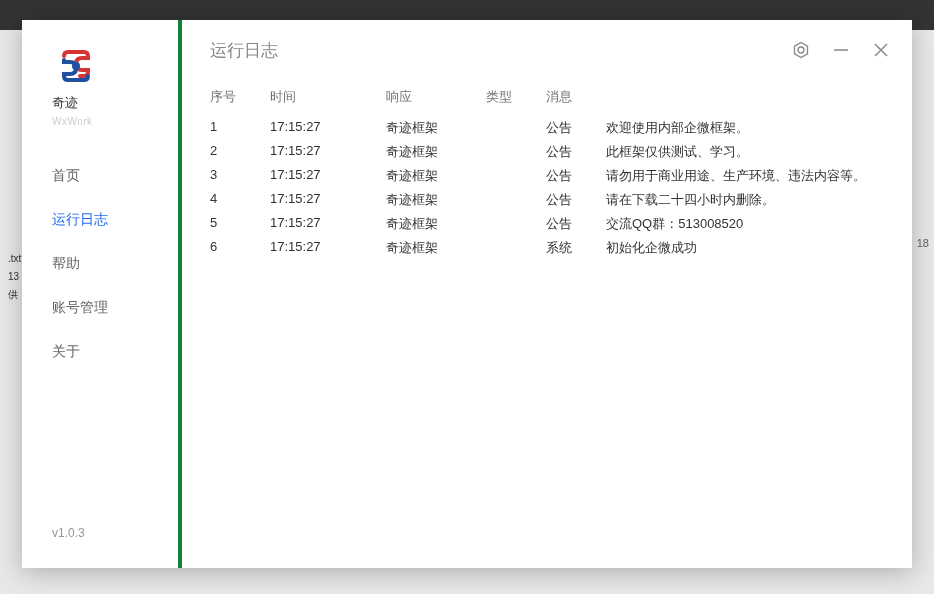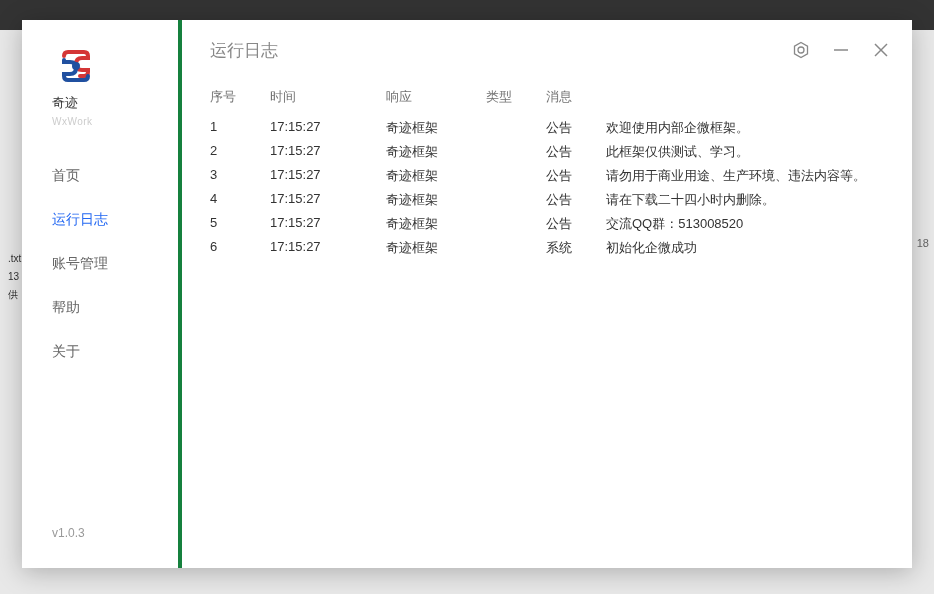--- a/index.html
+++ b/index.html
@@ -195,22 +195,22 @@
           <path d="M 30 28 Q 30 32 26 32 L 10 32 Q 6 32 6 28 L 6 26 L 12 26 Q 18 26 18 20 Q 18 14 12 14 L 6 14 L 6 12" fill="none" stroke="#2050a0" stroke-width="4" stroke-linecap="round"></path>
           <circle cx="18" cy="18" r="4" fill="#2050a0"></circle>
         </svg>
       </div>
       <div class="app-name">奇迹</div>
       <div class="app-sub">WxWork</div>
     </div>
     <div class="nav">
       <div class="nav-item">首页</div>
       <div class="nav-item active">运行日志</div>
+      <div class="nav-item">帮助</div>
       <div class="nav-item">账号管理</div>
-      <div class="nav-item">帮助</div>
       <div class="nav-item">关于</div>
     </div>
     <div class="version">v1.0.3</div>
   </div>
 
   <div class="main">
     <div class="titlebar">
       <div class="page-title">运行日志</div>
       <div class="window-controls">
         <div class="ctrl">

